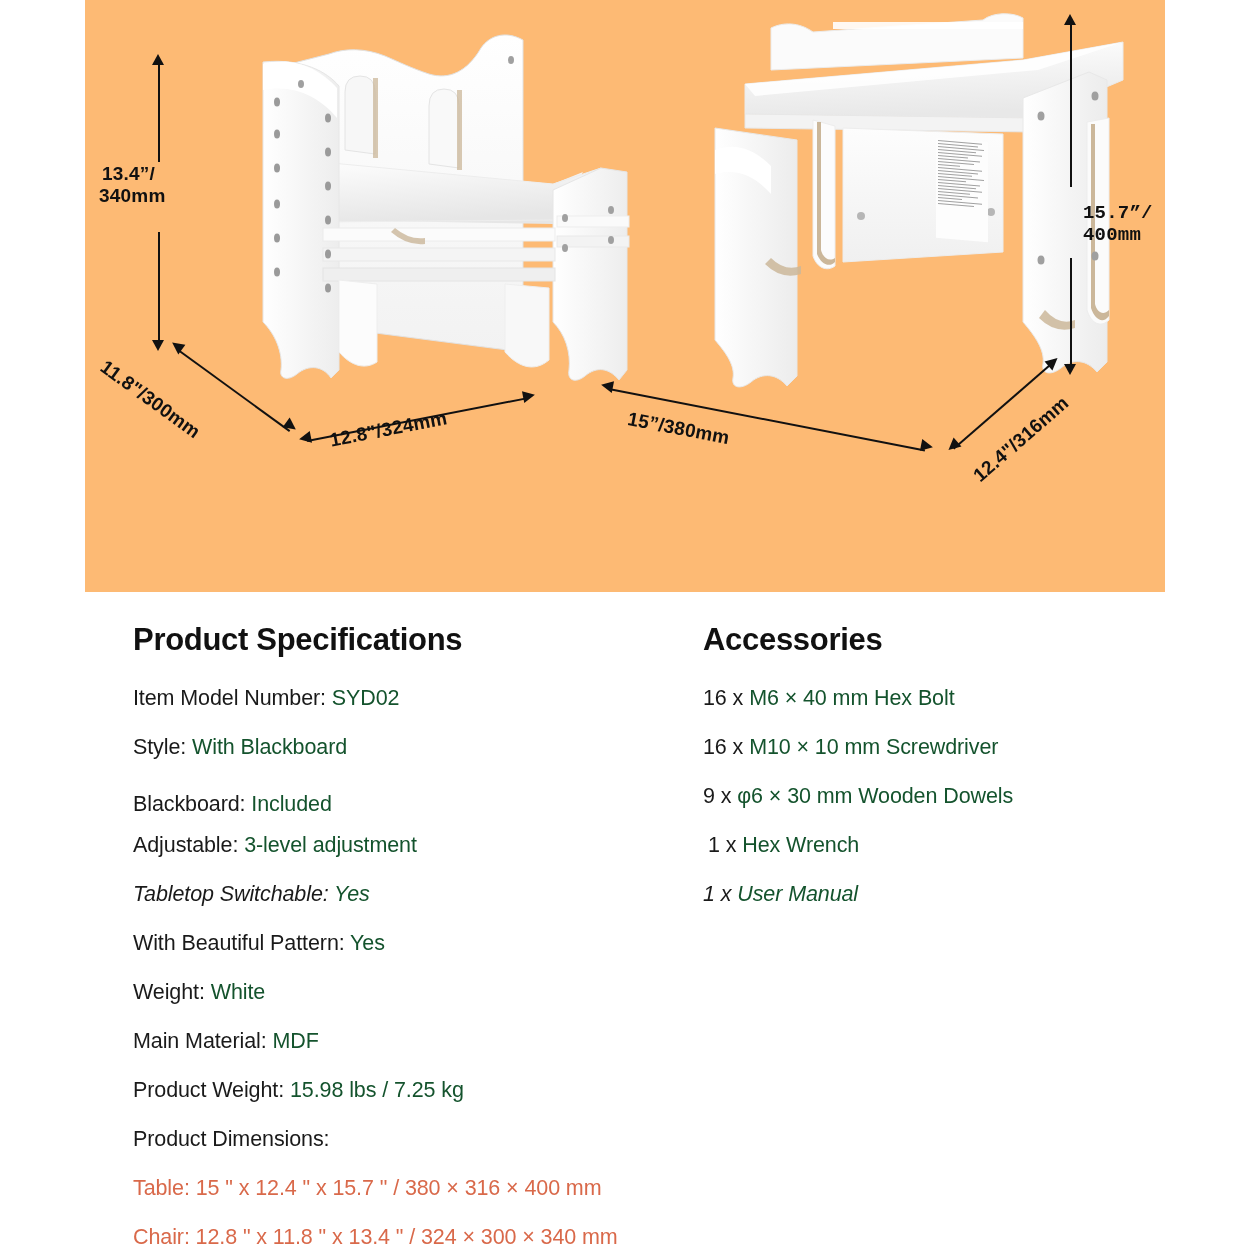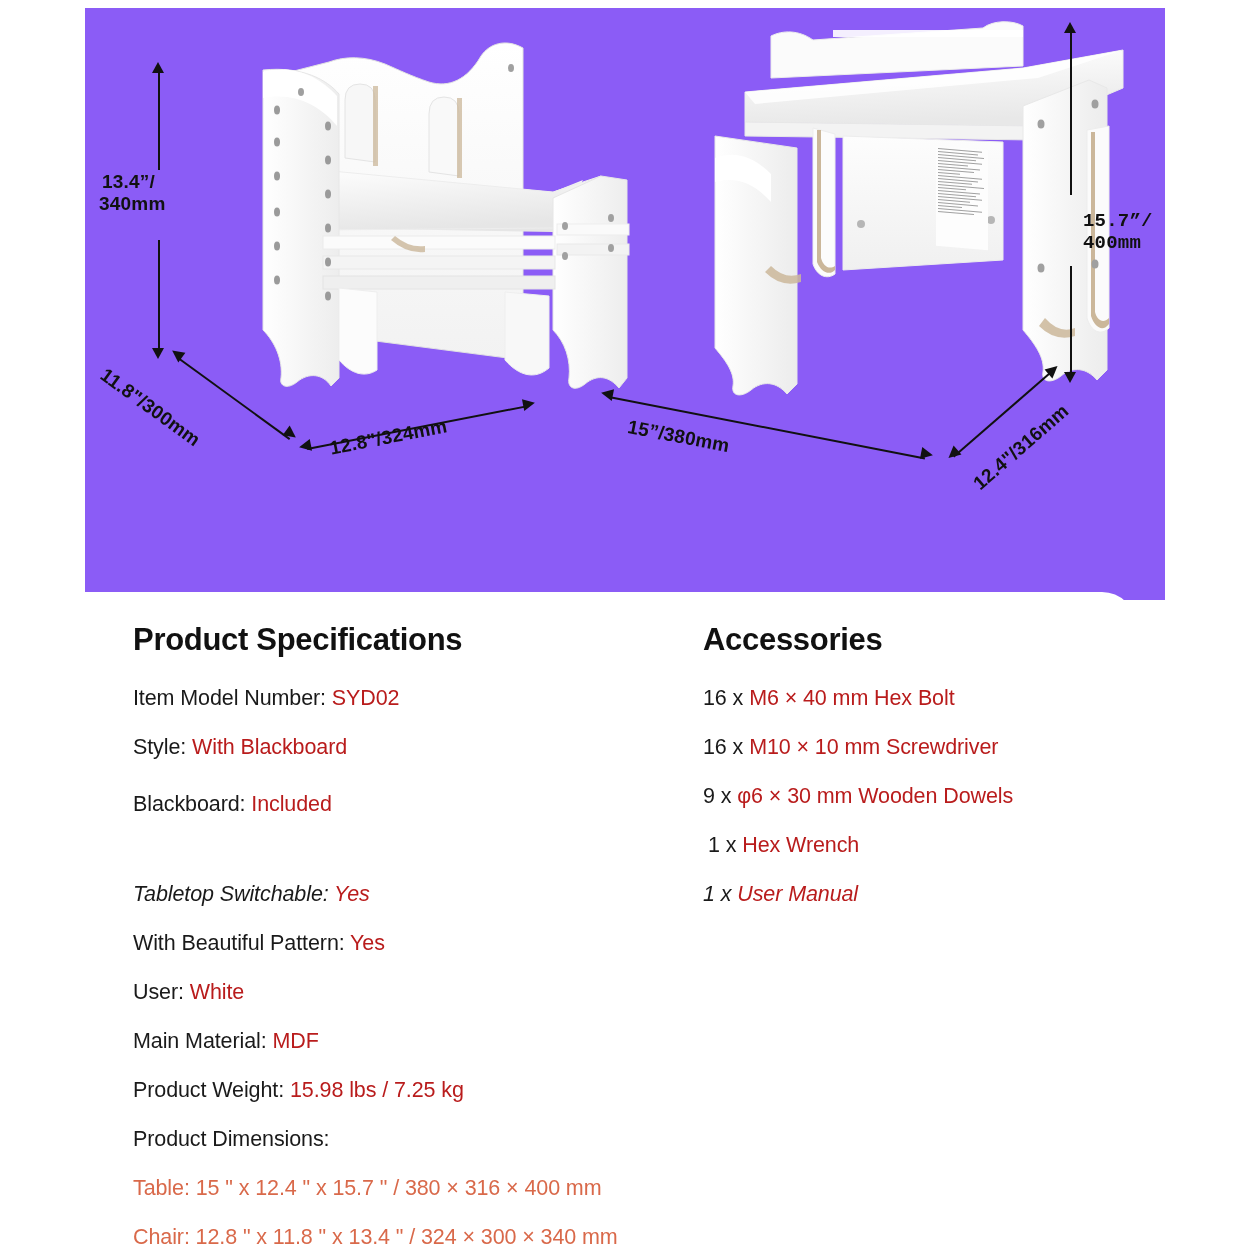--- a/index.html
+++ b/index.html
@@ -7,22 +7,22 @@
     width:1252px;height:1252px;
     background:#ffffff;
     font-family:"Liberation Sans","DejaVu Sans",sans-serif;
     overflow:hidden;
     position:relative;
   }
   #page{position:absolute;inset:0;}
 
   
   .diagram-panel{
-    position:absolute;left:85px;top:8px;width:1080px;height:592px;
-    background:#8b5cf6;
+    position:absolute;left:85px;top:0;width:1080px;height:592px;
+    background:#fdba74;
   }
 
   
   .spec-card{
     position:absolute;left:0;top:592px;width:1136px;height:660px;
     background:#ffffff;border-top-right-radius:34px;
   }
 
   
   .chair{position:absolute;left:168px;top:22px;width:392px;height:372px;}
@@ -40,21 +40,21 @@
 
   
   .col-title{
     position:absolute;font-size:31px;font-weight:bold;color:#111;
     letter-spacing:-.3px;
   }
   .row{
     position:absolute;font-size:21.5px;color:#1a1a1a;white-space:nowrap;
     letter-spacing:-.1px;
   }
-  .val{color:#b91c1c;}
+  .val{color:#14532d;}
   .full-orange{color:#d9694a;}
 
   
   .sticker{
     position:absolute;background:#fdfdfd;overflow:hidden;
     transform:skewY(5deg);
   }
   .sticker i{
     display:block;height:1px;background:#8f8f8f;margin:2px 0 0 2px;opacity:.85;
   }
@@ -291,28 +291,31 @@
 
     <div class="row" style="left:133px;top:94px;">
       <span>Item Model Number: </span><span class="val">SYD02</span>
     </div>
     <div class="row" style="left:133px;top:143px;">
       <span>Style: </span><span class="val">With Blackboard</span>
     </div>
     <div class="row" style="left:133px;top:200px;text-align:right;">
       <span>Blackboard: </span><span class="val">Included</span>
     </div>
+    <div class="row" style="left:133px;top:241px;">
+      <span>Adjustable: </span><span class="val">3-level adjustment</span>
+    </div>
     <div class="row" style="left:133px;top:290px;font-style:italic;">
       <span>Tabletop Switchable: </span><span class="val">Yes</span>
     </div>
     <div class="row" style="left:133px;top:339px;">
       <span>With Beautiful Pattern: </span><span class="val">Yes</span>
     </div>
     <div class="row" style="left:133px;top:388px;">
-      <span>User: </span><span class="val">White</span>
+      <span>Weight: </span><span class="val">White</span>
     </div>
     <div class="row" style="left:133px;top:437px;">
       <span>Main Material: </span><span class="val">MDF</span>
     </div>
     <div class="row" style="left:133px;top:486px;">
       <span>Product Weight: </span><span class="val">15.98 lbs / 7.25 kg</span>
     </div>
     <div class="row" style="left:133px;top:535px;">
       <span>Product Dimensions:</span>
     </div>

